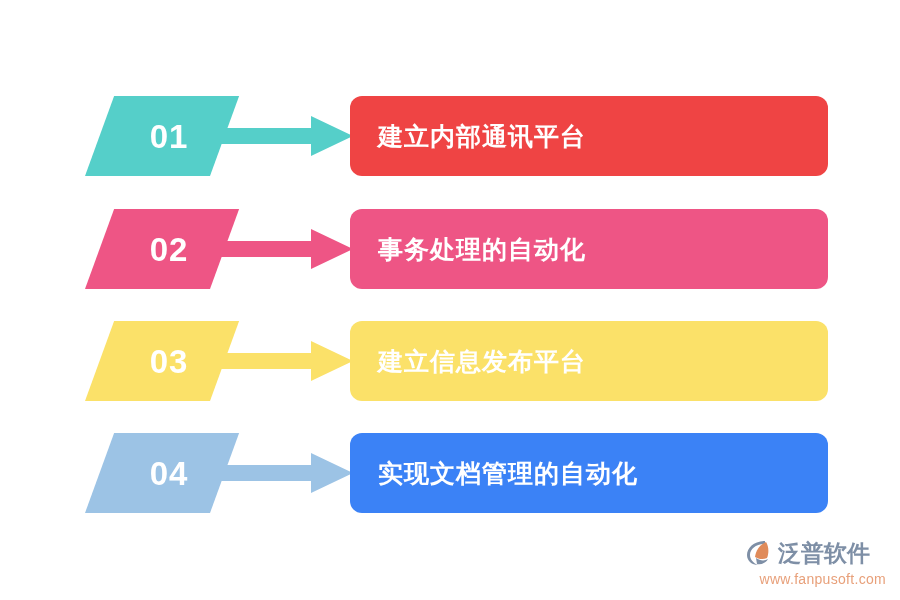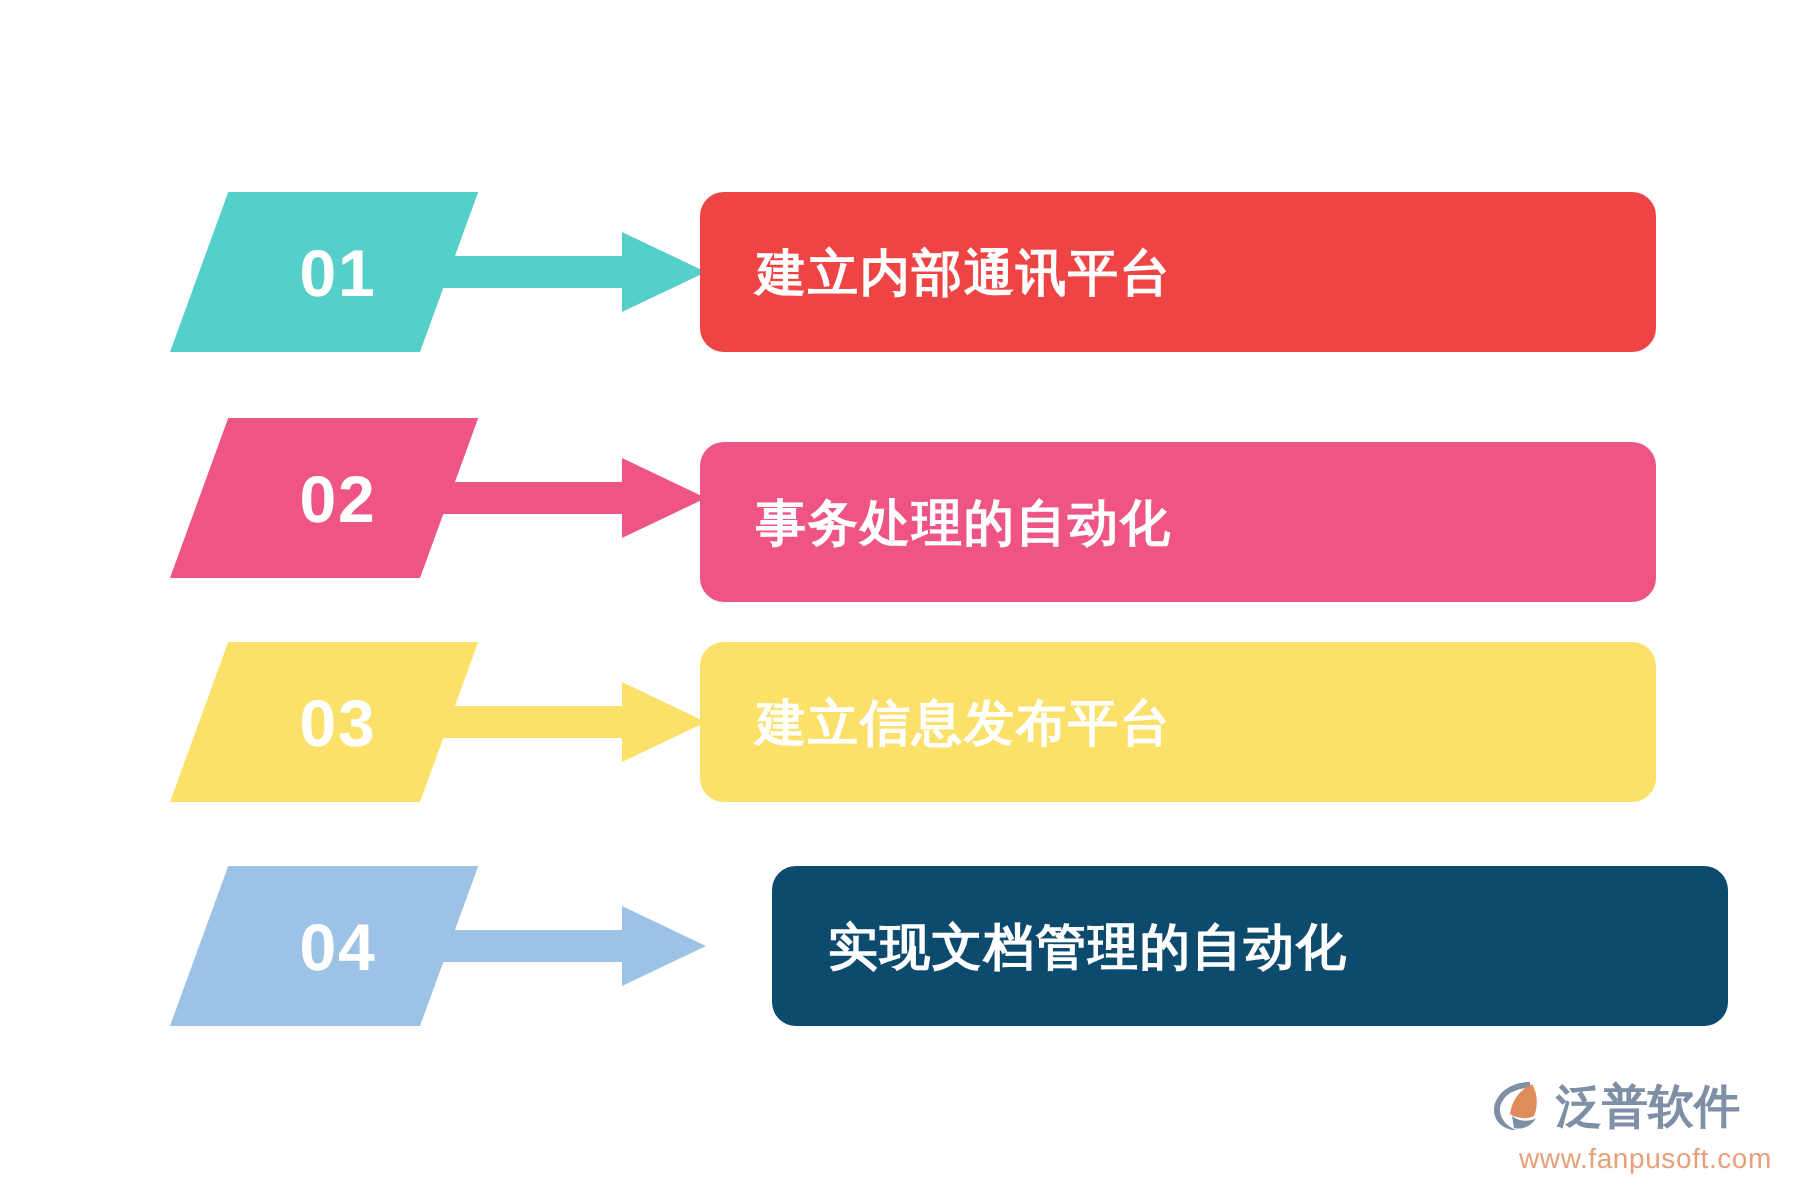--- a/index.html
+++ b/index.html
@@ -153,21 +153,21 @@
       </div>
       <div class="step-row" style="top: 209px;">
         <div class="badge" style="background: rgb(238, 85, 133);">
           <div class="badge-num">02</div>
         </div>
         <div class="arrow">
           <svg viewBox="0 0 140 40">
             <path d="M0 12 L98 12 L98 0 L140 20 L98 40 L98 28 L0 28 Z" fill="#EE5585"></path>
           </svg>
         </div>
-        <div class="panel" style="background: rgb(238, 85, 133); margin-top: 12px;">
+        <div class="panel" style="background: rgb(238, 85, 133);">
           <span class="panel-label">事务处理的自动化</span>
         </div>
       </div>
       <div class="step-row" style="top: 321px;">
         <div class="badge" style="background: rgb(251, 225, 105);">
           <div class="badge-num">03</div>
         </div>
         <div class="arrow">
           <svg viewBox="0 0 140 40">
             <path d="M0 12 L98 12 L98 0 L140 20 L98 40 L98 28 L0 28 Z" fill="#FBE169"></path>
@@ -179,21 +179,21 @@
       </div>
       <div class="step-row" style="top: 433px;">
         <div class="badge" style="background: rgb(156, 195, 229);">
           <div class="badge-num">04</div>
         </div>
         <div class="arrow">
           <svg viewBox="0 0 140 40">
             <path d="M0 12 L98 12 L98 0 L140 20 L98 40 L98 28 L0 28 Z" fill="#9CC3E5"></path>
           </svg>
         </div>
-        <div class="panel" style="background: #0c4a6e; margin-left: 36px;">
+        <div class="panel" style="background: #3b82f6;">
           <span class="panel-label">实现文档管理的自动化</span>
         </div>
       </div>
     </div>
 
   <div id="brand">
     <div class="brand-top">
       <span class="brand-mark">
         <svg viewBox="0 0 32 30" xmlns="http://www.w3.org/2000/svg" aria-hidden="true">
           <path d="M21 3 C10 3 3 10 3 17 C3 23 8 27 14 27 C9 25 6 21 6 17 C6 11 12 6 21 6 Z" fill="#7e8fa6"></path>

